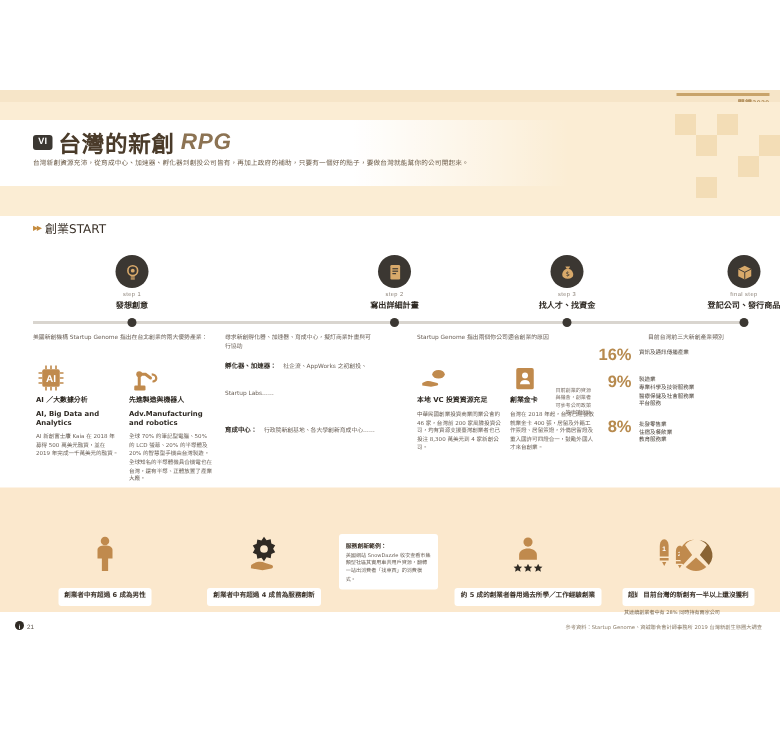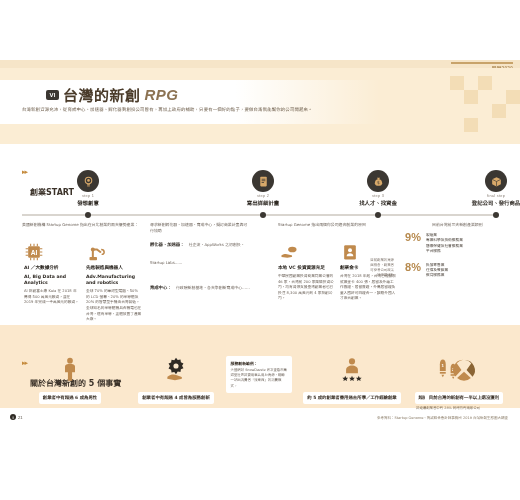--- a/index.html
+++ b/index.html
@@ -29,21 +29,21 @@
     background:linear-gradient(to right,#ffffff 0%,#ffffff 62%,rgba(255,255,255,0) 100%);
   }
   .pix{position:absolute;background:#f3ddb6;}
   .p1{right:56px;top:8px;width:14px;height:14px;}
   .p2{right:42px;top:22px;width:14px;height:14px;}
   .p3{right:28px;top:8px;width:14px;height:14px;}
   .p4{right:14px;top:36px;width:14px;height:14px;}
   .p5{right:42px;top:50px;width:14px;height:14px;}
   .p6{right:0px;top:22px;width:14px;height:14px;}
 
-  .hero-title{position:absolute;left:22px;top:16px;display:flex;align-items:center;gap:4px;margin-left:24px;}
+  .hero-title{position:absolute;left:22px;top:16px;display:flex;align-items:center;gap:4px;}
   .vi-badge{
     width:13px;height:10px;border-radius:2px;background:#3b3732;color:#fff;
     font-size:6px;font-weight:bold;display:flex;align-items:center;justify-content:center;
     letter-spacing:.2px;
   }
   .hero-title .t-zh{
     font-size:15px;font-weight:bold;color:#4a3b2a;letter-spacing:.5px;
     font-family:"DejaVu Sans",sans-serif;
   }
   .hero-title .t-en{
@@ -51,21 +51,21 @@
   }
   .hero-sub{
     position:absolute;left:22px;top:38px;width:330px;
     font-size:4.4px;line-height:7px;color:#6b5b48;letter-spacing:.15px;
     font-family:"DejaVu Sans",sans-serif;
   }
 
   
   .sec-head{position:absolute;display:flex;align-items:center;gap:3px;}
   .sec-head .arrows{color:#c58b3d;font-size:7px;letter-spacing:-1px;}
-  .sec-head .txt{font-size:8px;font-weight:bold;color:#3b3229;font-family:"DejaVu Sans",sans-serif;margin-top:40px;}
+  .sec-head .txt{font-size:8px;font-weight:normal;color:#3b3229;font-family:"DejaVu Sans",sans-serif;}
   #h-start{left:22px;top:146px;}
   #h-facts{left:22px;top:337px;}
 
   
   .body-white{position:absolute;left:0;top:163px;width:520px;height:162px;background:#fff;}
 
   
   .steps{position:absolute;left:0;top:170px;width:520px;height:40px;}
   .step{position:absolute;width:120px;text-align:center;}
   .step .disc{
@@ -288,44 +288,46 @@
         </svg>
     </div>
     <div class="tt">創業金卡</div>
     <div class="bd">台灣在 2018 年起，台灣已經發放就業金卡 400 張，居留及外籍工作簽證、居留簽證，外僑居留證及重入國許可四證合一，鼓勵外國人才來台創業。</div>
   </div>
 
   <div class="ptext">目前創業的資源與機會，創業者可參考公司政策的申請協助</div>
 
   <div class="pstack">
     <div class="prow">
+      <div class="num">16%</div>
+      <div class="lines">
+        <div>資訊及通訊傳播產業</div>
+      </div>
+    </div>
+    <div class="prow">
       <div class="num">9%</div>
       <div class="lines">
         <div>製造業</div>
         <div>專業科學及技術服務業</div>
         <div>醫療保健及社會服務業</div>
         <div>平台服務</div>
       </div>
     </div>
     <div class="prow">
       <div class="num">8%</div>
       <div class="lines">
         <div>批發零售業</div>
         <div>住宿及餐飲業</div>
         <div>教育服務業</div>
       </div>
     </div>
   </div>
 
   <div class="facts-band"></div>
 
-  <div class="sec-head" id="h-facts">
-    <span class="arrows">▸▸</span>
-    <span class="txt">關於台灣新創的 5 個事實</span>
-  </div>
 
   <div class="fact" style="left:18px;top:352px;">
     <div class="fico">
       <svg width="20" height="26" viewBox="0 0 24 30">
           <circle cx="12" cy="5" r="3.4" fill="#c08a4d"></circle>
           <path d="M6 12c0-2.2 2.6-3.4 6-3.4s6 1.2 6 3.4v7h-3.5v10h-5V19H6z" fill="#c08a4d"></path>
         </svg>
     </div>
     <div class="pill">創業者中有超過 6 成為男性</div>
   </div>

